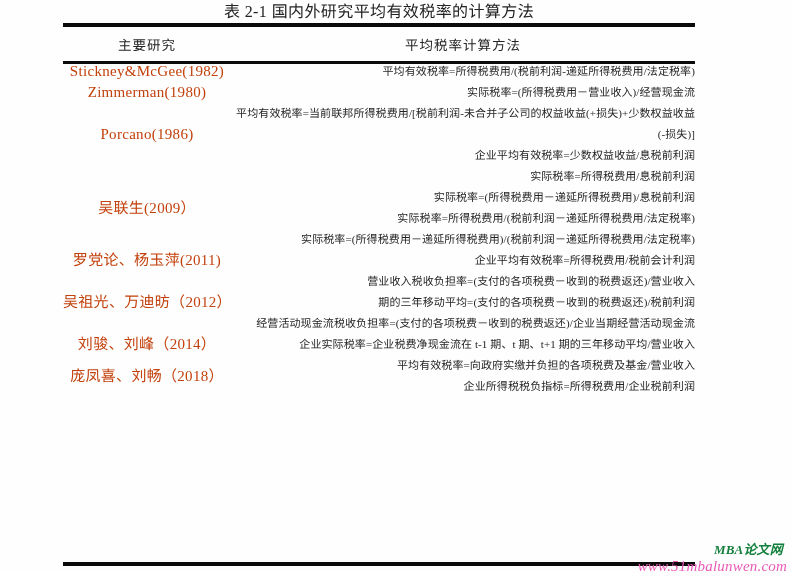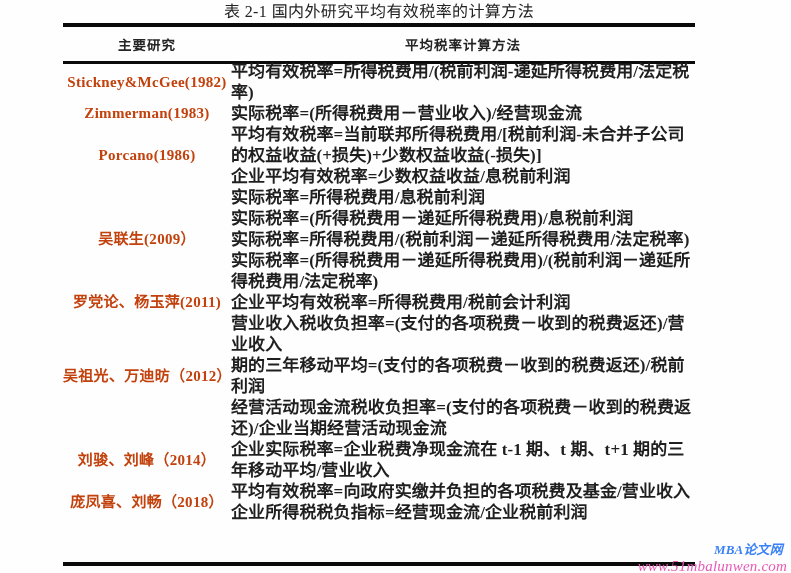--- a/index.html
+++ b/index.html
@@ -61,64 +61,64 @@
     border-collapse: collapse;
     table-layout: fixed;
   }
   .tbl col.c-study  { width: 168px; }
   .tbl col.c-method { width: 464px; }
 
   .tbl th, .tbl td {
     padding: 0;
     border: 0;
     vertical-align: middle;
-    font-weight: bold;
+    font-weight: normal;
   }
 
   .hdr-cell {
     height: 35px;
     text-align: center;
     font-size: 13.5px;
     letter-spacing: 1px;
     color: #242424;
   }
 
   .study-cell {
     text-align: center;
     font-size: 15px;
     letter-spacing: 0.3px;
     color: #c2410c;
     padding: 0 4px;
     line-height: 17px;
   }
 
   .method-cell {
-    text-align: left;
-    font-size: 17px;
+    text-align: right;
+    font-size: 11px;
     line-height: 21px;
     color: #1f1f1f;
     padding: 4px 6px 4px 8px;
     letter-spacing: 0.1px;
     word-break: break-all;
   }
 
   
   .wm {
     position: absolute;
     right: 6px;
     font-style: italic;
     font-weight: bold;
     white-space: nowrap;
     pointer-events: none;
   }
   .wm-main {
     top: 539px;
     right: 8px;
     font-size: 13px;
-    color: #3b82f6;
+    color: #15803d;
     letter-spacing: 0.2px;
   }
   .wm-url {
     top: 558px;
     right: 4px;
     font-size: 15px;
     color: #e85ab5;
     font-weight: normal;
     letter-spacing: 0.2px;
   }
@@ -144,21 +144,21 @@
         <th class="hdr-cell">主要研究</th>
         <th class="hdr-cell">平均税率计算方法</th>
       </tr>
     </thead>
     <tbody id="tbody">
         <tr>
           <td class="study-cell" rowspan="1">Stickney&amp;McGee(1982)</td>
           <td class="method-cell">平均有效税率=所得税费用/(税前利润-递延所得税费用/法定税率)</td>
         </tr>
         <tr>
-          <td class="study-cell" rowspan="1">Zimmerman(1983)</td>
+          <td class="study-cell" rowspan="1">Zimmerman(1980)</td>
           <td class="method-cell">实际税率=(所得税费用－营业收入)/经营现金流</td>
         </tr>
         <tr>
           <td class="study-cell" rowspan="2">Porcano(1986)</td>
           <td class="method-cell">平均有效税率=当前联邦所得税费用/[税前利润-未合并子公司的权益收益(+损失)+少数权益收益(-损失)]</td>
         </tr>
         <tr>
           <td class="method-cell">企业平均有效税率=少数权益收益/息税前利润</td>
         </tr>
         <tr>
@@ -190,21 +190,21 @@
         </tr>
         <tr>
           <td class="study-cell" rowspan="1">刘骏、刘峰（2014）</td>
           <td class="method-cell">企业实际税率=企业税费净现金流在 t-1 期、t 期、t+1 期的三年移动平均/营业收入</td>
         </tr>
         <tr>
           <td class="study-cell" rowspan="2">庞凤喜、刘畅（2018）</td>
           <td class="method-cell">平均有效税率=向政府实缴并负担的各项税费及基金/营业收入</td>
         </tr>
         <tr>
-          <td class="method-cell">企业所得税税负指标=经营现金流/企业税前利润</td>
+          <td class="method-cell">企业所得税税负指标=所得税费用/企业税前利润</td>
         </tr>
       </tbody>
   </table>
 
   <div class="wm wm-main">MBA论文网</div>
   <div class="wm wm-url" style="color: rgb(232, 90, 181);">www.51mbalunwen.com</div>
 
 </div>
 
 </body></html>

